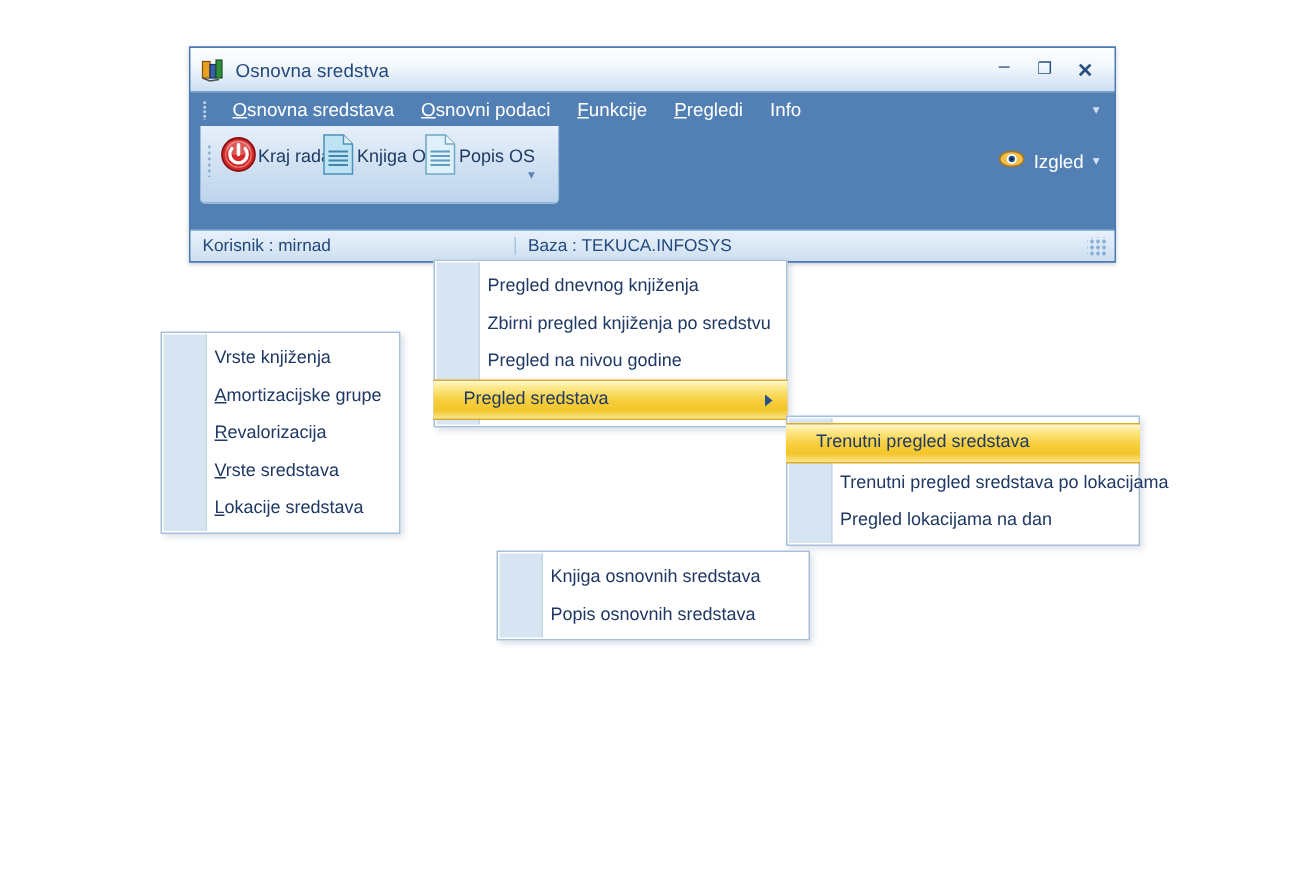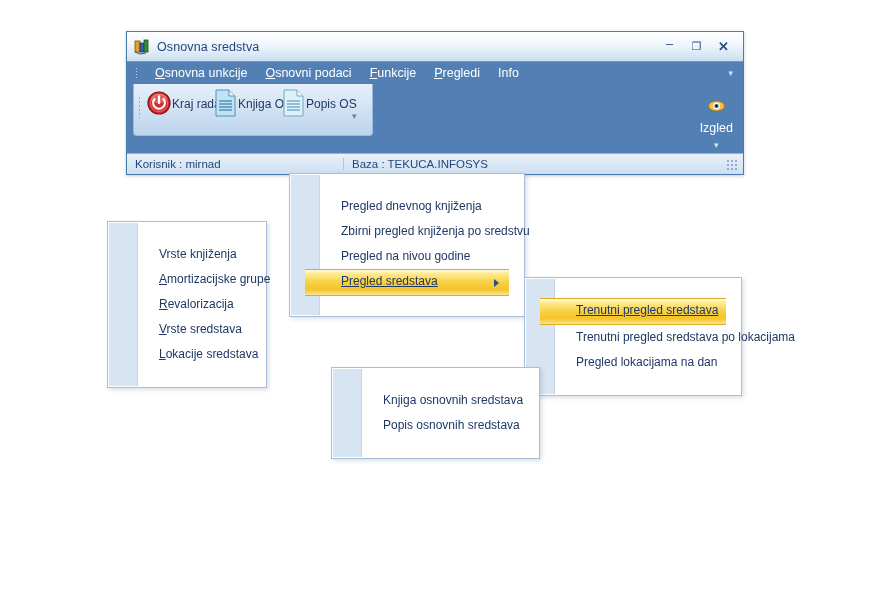--- a/index.html
+++ b/index.html
@@ -161,21 +161,20 @@
     padding-top: 14px;
   }
   .izgled-box {
     position: absolute;
     right: 10px;
     top: 16px;
     display: flex;
     align-items: center;
     gap: 6px;
     cursor: default;
-    flex-direction: column;
   }
   .izgled-label {
     color: #ffffff;
     font-size: 12.5px;
   }
   .izgled-caret { color: #d5e5f5; font-size: 9px; line-height: 1; }
 
   
   .status-bar {
     position: absolute;
@@ -220,61 +219,60 @@
     position: absolute;
     left: 1px;
     top: 1px;
     bottom: 1px;
     width: 28px;
     background: #d7e4f2;
     border-right: 1px solid #c3d5e8;
   }
   .menu-panel ul {
     list-style: none;
-    margin: 16px;
+    margin: 0;
     padding: 4px 0;
     position: relative;
   }
   .menu-panel li {
     position: relative;
     height: 25px;
     line-height: 25px;
     padding-left: 35px;
     padding-right: 14px;
     font-size: 12px;
     color: #1f3864;
     white-space: nowrap;
     cursor: default;
   }
   .menu-panel li.selected {
     background: linear-gradient(to bottom, #fff9d8 0%, #fde98e 16%, #f7cf3e 52%, #f3c52a 78%, #fae58f 100%);
     border-top: 1px solid #e0ab24;
     border-bottom: 1px solid #e0ab24;
     line-height: 23px;
     margin: 0 -1px;
-    padding-left: 36px;
-    text-decoration: underline;
+    padding-left: 20px;
   }
   .menu-panel li .sub-arrow {
     position: absolute;
     right: 10px;
     top: 50%;
     transform: translateY(-50%);
     width: 0;
     height: 0;
     border-left: 5px solid #24508c;
     border-top: 4px solid transparent;
     border-bottom: 4px solid transparent;
   }
   .menu-panel li u { text-decoration: underline; }
 
   
   #menu-osnovni-podaci { left: 107px; top: 221px; width: 160px; }
   #menu-pregledi       { left: 289px; top: 173px; width: 236px; }
-  #menu-pregled-sredstava { left: 524px; top: 277px; width: 218px; }
+  #menu-pregled-sredstava { left: 524px; top: 277px; width: 236px; }
   #menu-funkcije       { left: 331px; top: 367px; width: 209px; }
 </style>
 </head>
 <body>
 
 <div class="app-window">
 
   <div class="title-bar">
     <span class="title-icon">
       <svg width="16" height="16" viewBox="0 0 16 16" aria-hidden="true">
@@ -287,21 +285,21 @@
     <span class="title-text">Osnovna sredstva</span>
     <span class="win-buttons">
       <span class="win-btn min">–</span>
       <span class="win-btn max">❐</span>
       <span class="win-btn close">✕</span>
     </span>
   </div>
 
   <div class="menu-bar">
     <span class="menu-grip"></span>
-    <span class="menu-item"><u>O</u><span>snovna unkcije</span></span>
+    <span class="menu-item"><u>O</u><span>snovna sredstava</span></span>
     <span class="menu-item"><u>O</u><span>snovni podaci</span></span>
     <span class="menu-item"><u>F</u><span>unkcije</span></span>
     <span class="menu-item"><u>P</u><span>regledi</span></span>
     <span class="menu-item">Info</span>
     <span class="menubar-caret">▾</span>
   </div>
 
   <div class="ribbon">
     <div class="ribbon-group">
       <span class="ribbon-grip"></span>

